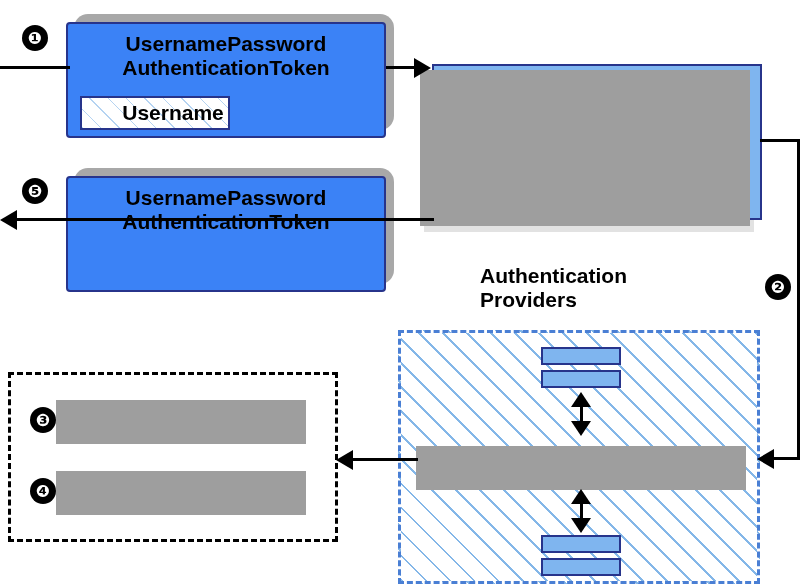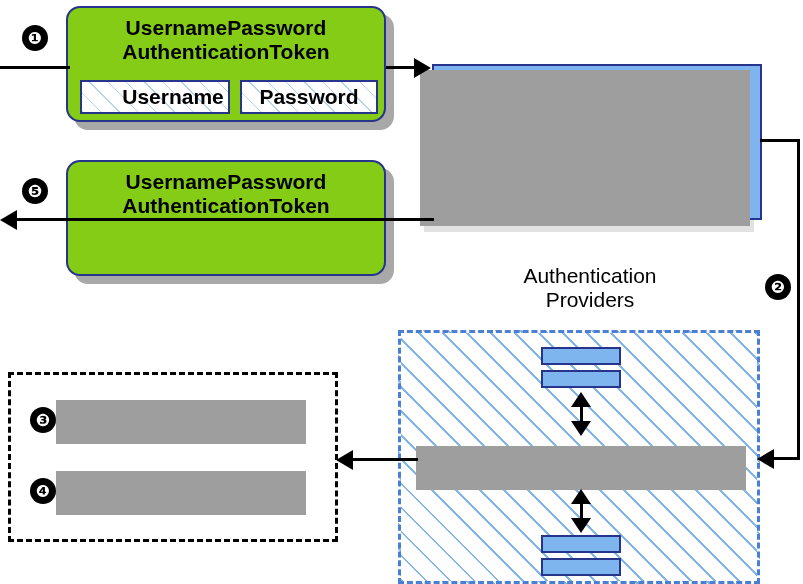--- a/index.html
+++ b/index.html
@@ -64,24 +64,25 @@
       rgba(110,170,228,0.85) 2px,
       rgba(255,255,255,0) 2px,
       rgba(255,255,255,0) 17px
     );
   }
 
   
   .token-card {
     position: absolute;
     box-sizing: border-box;
-    background: #84cc16;
+    background: #3b82f6;
     border: 2px solid #27348b;
-    border-radius: 14px;
+    border-radius: 4px;
     z-index: 3;
+    margin-top: 16px;
   }
   .token-shadow {
     position: absolute;
     background: #a8a8a8;
     border-radius: 14px;
     z-index: 2;
   }
   .token-title {
     position: absolute;
     left: 0;
@@ -171,22 +172,21 @@
     border-bottom: 15px solid #000000;
   }
   .arrow-down {
     border-left: 10px solid transparent;
     border-right: 10px solid transparent;
     border-top: 15px solid #000000;
   }
 
   .section-title {
     position: absolute;
-    text-align: center;
-    font-weight: normal;
+    font-weight: bold;
     font-size: 21px;
     line-height: 1.15;
     color: #000;
     z-index: 5;
   }
 
   .stub-bar {
     position: absolute;
     box-sizing: border-box;
     background: #7fb5ef;
@@ -206,23 +206,20 @@
   <div class="token-shadow" style="left:74px; top:14px; width:320px; height:116px;"></div>
 
   <div class="token-card" style="left:66px; top:6px; width:320px; height:116px;">
     <div class="token-title">
       <div>UsernamePassword</div>
       <div>AuthenticationToken</div>
     </div>
     <div class="sub-field hatch-white" style="left:12px; top:72px; width:150px; height:34px;padding-left:36px;">
       <span>Username</span>
     </div>
-    <div class="sub-field hatch-white" style="left:172px; top:72px; width:138px; height:34px;">
-      <span>Password</span>
-    </div>
   </div>
 
   <div class="line-h" style="left:386px; top:66px; width:38px;"></div>
   <div class="arrow arrow-right" style="left:414px; top:58px;"></div>
 
   <div class="shadow2" style="left:424px; top:74px; width:330px; height:158px;"></div>
   <div class="shadow" style="left:420px; top:70px; width:330px; height:156px;"></div>
 
   <div class="box blue-fill" style="left:432px; top:64px; width:330px; height:156px; display:block;">
     <div style="text-align:center; font-size:21px; font-weight:bold; padding-top:12px;">AuthenticationManager</div>

